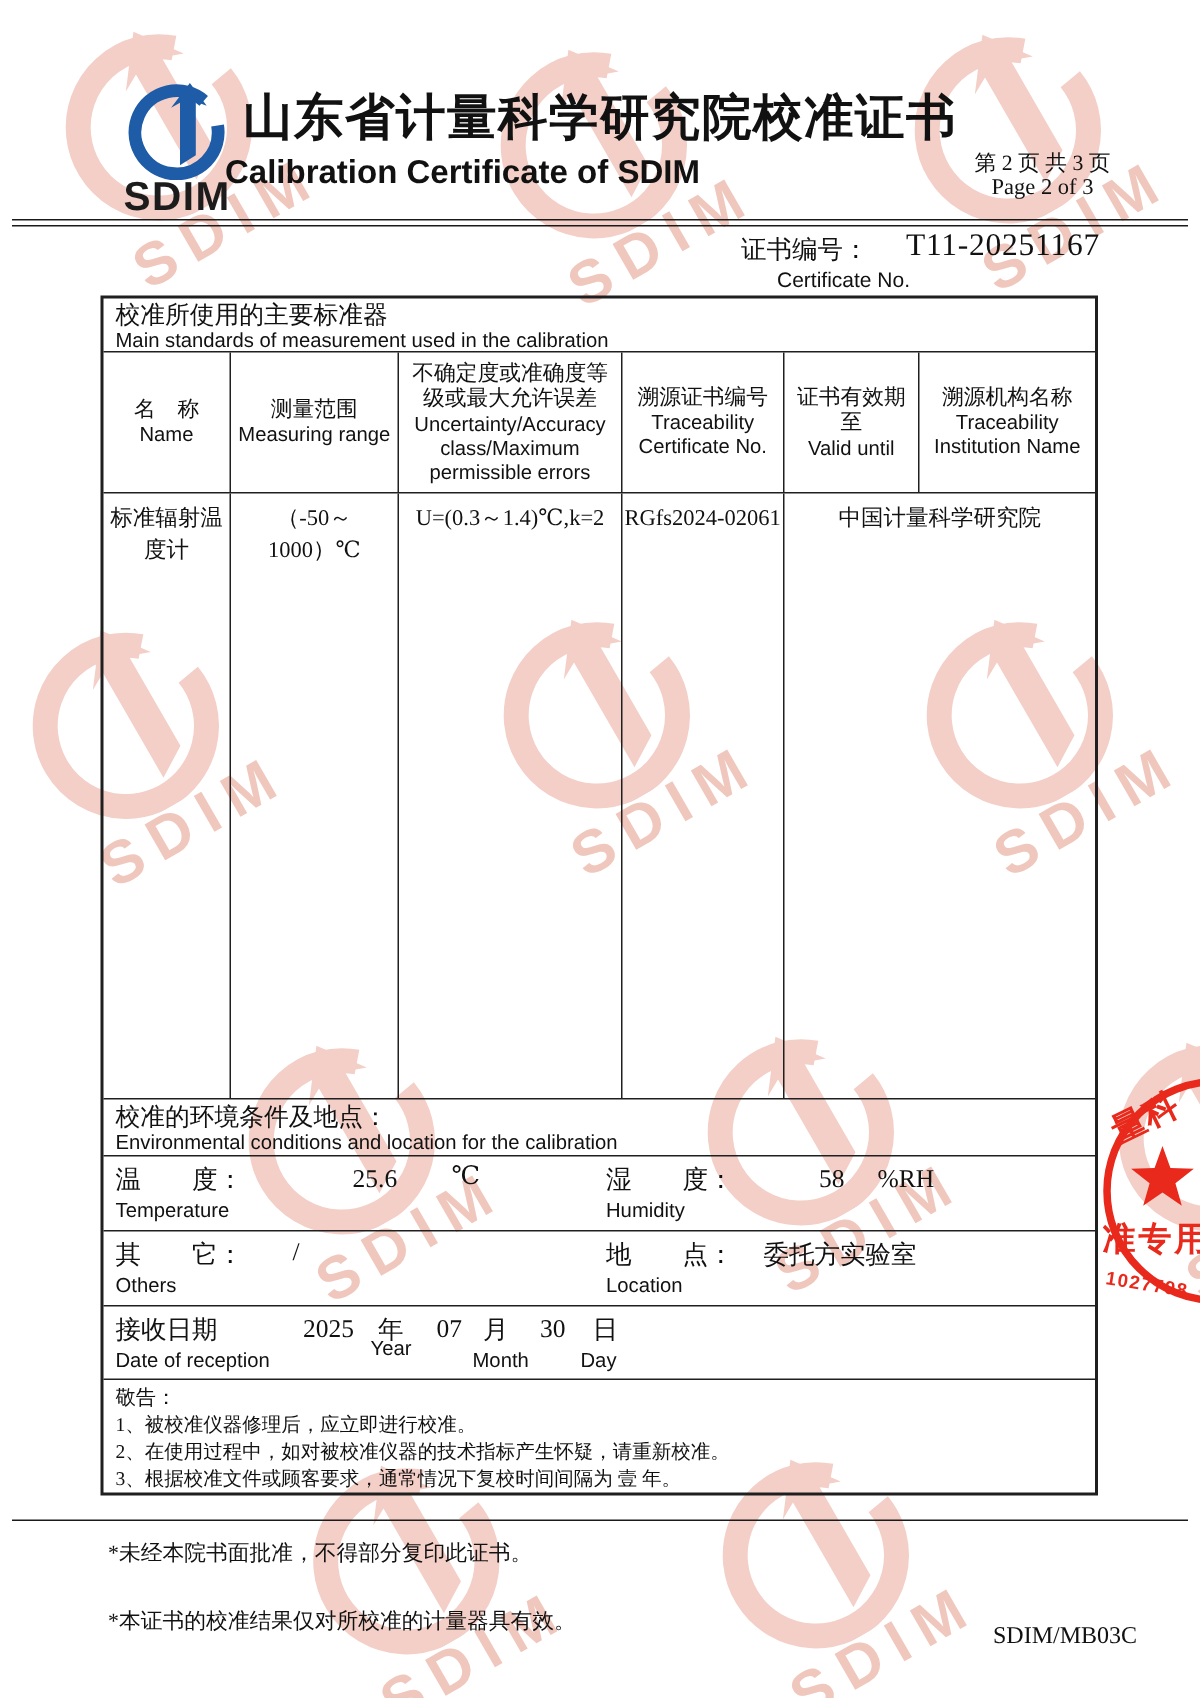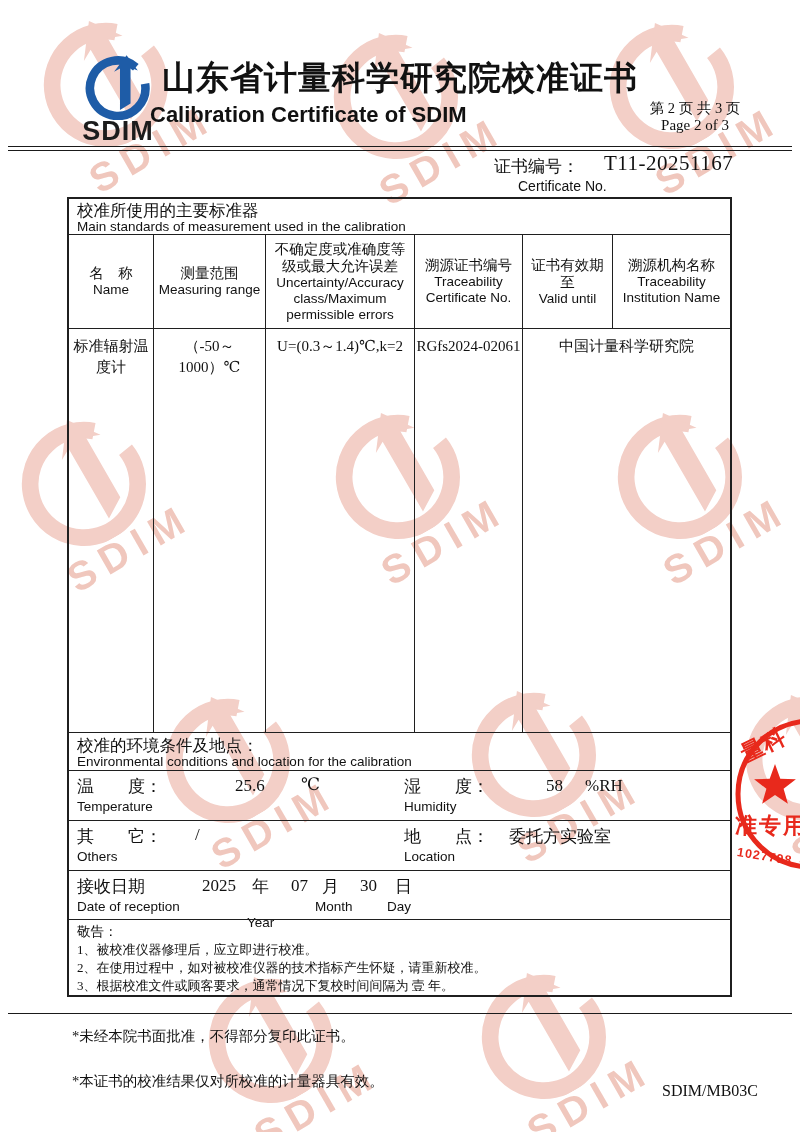--- a/index.html
+++ b/index.html
@@ -244,21 +244,21 @@
 
     <div class="sec rec-row row-sec">
       <span class="abs lbl-cn" style="left:8px;top:4px">接收日期</span>
       <span class="abs val serif" style="left:133px;top:5px">2025</span>
       <span class="abs lbl-cn" style="left:183px;top:4px">年</span>
       <span class="abs val serif" style="left:222px;top:5px">07</span>
       <span class="abs lbl-cn" style="left:253px;top:4px">月</span>
       <span class="abs val serif" style="left:291px;top:5px">30</span>
       <span class="abs lbl-cn" style="left:326px;top:4px">日</span>
       <span class="abs lbl-en" style="left:8px;top:28px">Date of reception</span>
-      <span class="abs lbl-en" style="left:178px;top:44px">Year</span>
+      <span class="abs lbl-en" style="left:178px;top:20px">Year</span>
       <span class="abs lbl-en" style="left:246px;top:28px">Month</span>
       <span class="abs lbl-en" style="left:318px;top:28px">Day</span>
     </div>
 
     <div class="sec notes serif">
       <div class="n-title">敬告：</div>
       <div class="n-item">1、被校准仪器修理后，应立即进行校准。</div>
       <div class="n-item">2、在使用过程中，如对被校准仪器的技术指标产生怀疑，请重新校准。</div>
       <div class="n-item">3、根据校准文件或顾客要求，通常情况下复校时间间隔为 壹 年。</div>
     </div>

